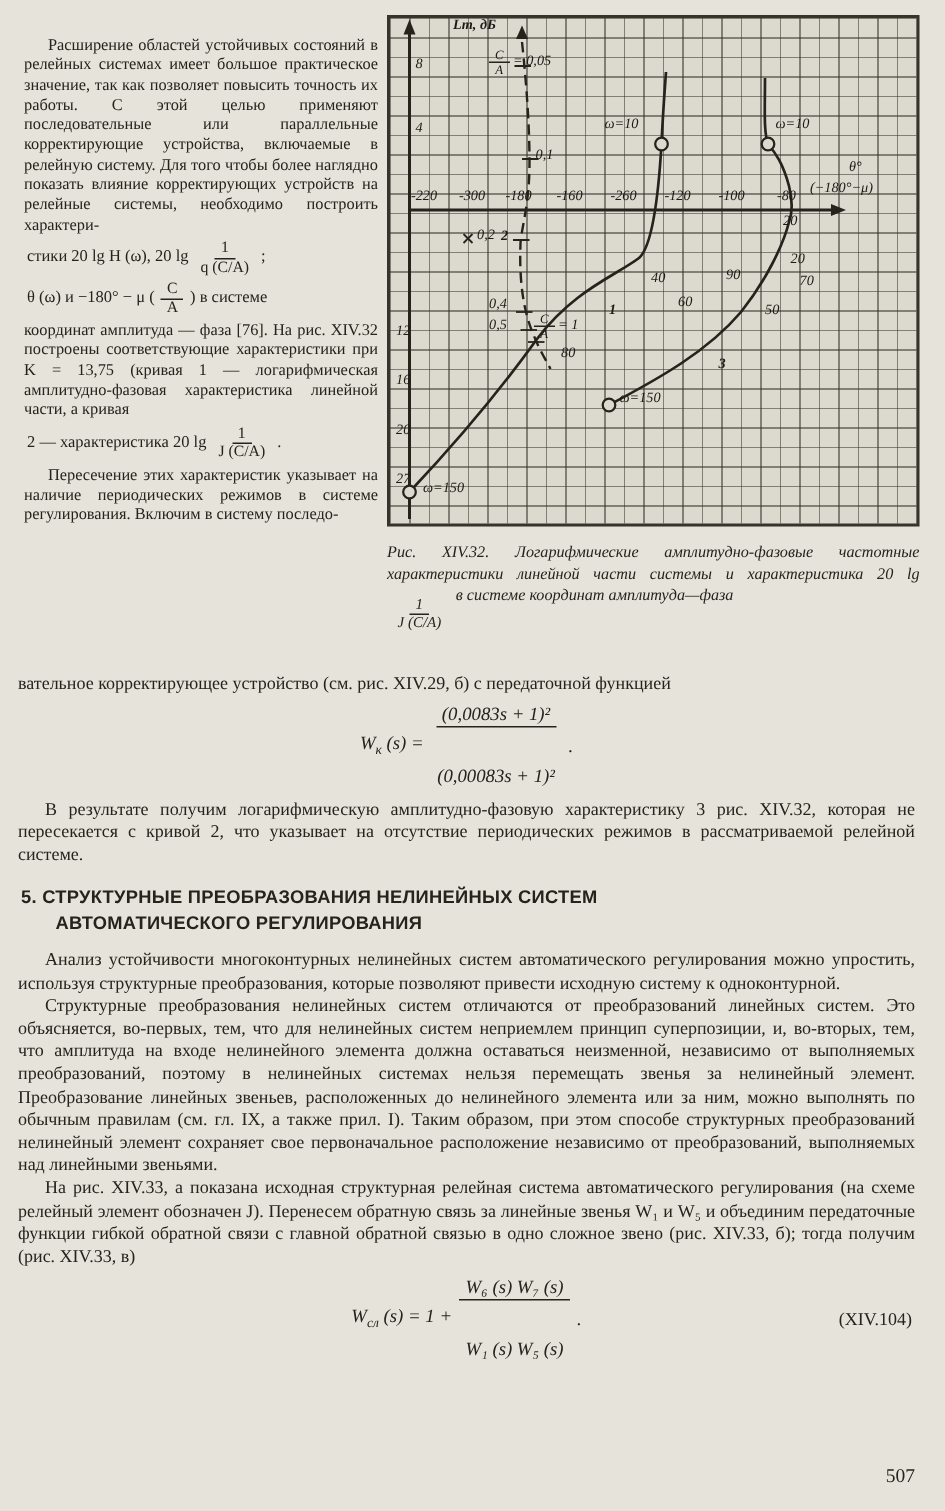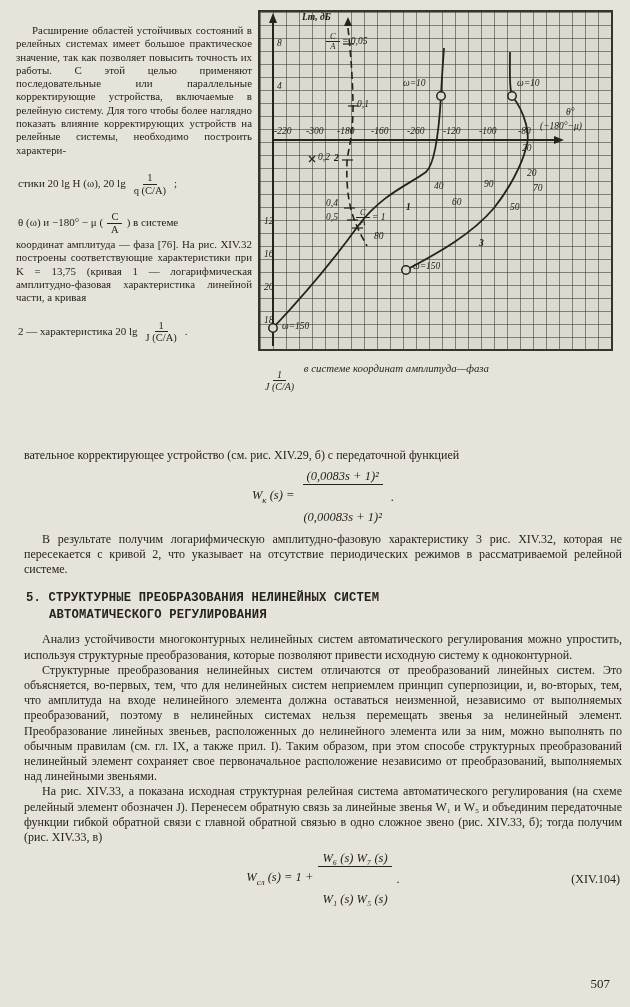--- a/index.html
+++ b/index.html
@@ -12,21 +12,21 @@
     overflow:hidden;
   }
   
   .col-left {
     position:absolute; left:16px; top:24px; width:236px;
     font-size:10.9px; line-height:13.3px; text-align:justify;
   }
   .col-left p { text-indent:16px; }
   .mathline {
     display:flex; align-items:center; justify-content:flex-start;
-    gap:4px; margin:15px 0 3px 2px; font-size:11px; white-space:nowrap;
+    gap:4px; margin:3px 0 3px 2px; font-size:11px; white-space:nowrap;
   }
   .frac { display:inline-flex; flex-direction:column; align-items:center;
           vertical-align:middle; line-height:1.1; font-size:10.5px; }
   .frac .fn { padding:0 4px; border-bottom:1px solid #26231d; }
   .frac .fd { padding:0 4px; }
   .frac.tiny { font-size:8.5px; line-height:1.05; }
   .frac.big { font-size:12.5px;gap:26px; }
   
   .fig { position:absolute; left:258px; top:10px; width:355px; height:341px; }
   .plot {
@@ -44,33 +44,33 @@
   }
   .cl .frac { font-style:italic; }
   
   .caption {
     position:absolute; left:258px; top:361px; width:355px;
     font-size:10.8px; font-style:italic; line-height:14.5px; text-align:justify;
   }
   .caption .frac { font-size:10px; margin:0 3px; vertical-align:-6px; }
   
   .flow {
-    position:absolute; left:24px; top:448px; width:598px;
+    position:absolute; left:12px; top:448px; width:598px;
     font-size:12px; line-height:15.2px; text-align:justify;
   }
   .flow p { text-indent:18px; }
   .flow p.noind { text-indent:0; }
   .formula {
     position:relative; display:flex; justify-content:center;
     align-items:center; gap:5px; margin:7px 0; font-size:12.5px; font-style:italic;
   }
   .formula sub { font-size:9px; font-style:italic; }
   .formula .tag { position:absolute; right:2px; font-style:normal; font-size:12px; }
   .heading {
-    font-family:Liberation Mono, monospace; font-weight:bold;
+    font-family:Liberation Sans, sans-serif; font-weight:bold;
     font-size:12.2px; line-height:16.5px; margin:13px 0 9px 2px; letter-spacing:.2px;
   }
   .heading .h2line { padding-left:23px; }
   .page-num { position:absolute; right:20px; top:976px; font-size:13px; }
 </style>
 </head>
 <body>
 
 <div>
 
@@ -94,20 +94,21 @@
     </div>
     <p style="text-indent:0">координат амплитуда — фаза [76]. На рис. XIV.32 построены соответствующие характеристики при K = 13,75 (кривая 1 — логарифмическая амплитудно-фазовая характеристика линейной части, а кривая</p>
     <div class="mathline">
       <span>2 — характеристика 20 lg</span>
       <span class="frac">
         <span class="fn">1</span>
         <span class="fd">J (C/A)</span>
       </span>
       <span>.</span>
     </div>
+    <p>Пересечение этих характеристик указывает на наличие периодических режимов в системе регулирования. Включим в систему последо-</p>
   </div>
 
   <div class="fig">
     <div class="plot">
       <svg width="355" height="341" viewBox="0 0 355 341">
 
         <line x1="13" y1="8" x2="13" y2="334" stroke="#26231d" stroke-width="2"></line>
         <path d="M13,1 L9,11 L17,11 Z" fill="#26231d"></path>
         <line x1="13" y1="128" x2="297" y2="128" stroke="#26231d" stroke-width="2"></line>
         <path d="M304,128 L294,124 L294,132 Z" fill="#26231d"></path>
@@ -148,21 +149,21 @@
       <div class="cl" style="left:147px;top:114px">-260</div>
       <div class="cl" style="left:183px;top:114px">-120</div>
       <div class="cl" style="left:219px;top:114px">-100</div>
       <div class="cl" style="left:258px;top:114px">-80</div>
 
       <div class="cl" style="left:17px;top:26px">8</div>
       <div class="cl" style="left:17px;top:69px">4</div>
       <div class="cl" style="left:4px;top:204px">12</div>
       <div class="cl" style="left:4px;top:237px">16</div>
       <div class="cl" style="left:4px;top:270px">20</div>
-      <div class="cl" style="left:4px;top:303px">18</div>
+      <div class="cl" style="left:4px;top:303px">27</div>
 
       <div class="cl" style="left:66px;top:20px">
         <span class="frac tiny">
             <span class="fn">C</span>
             <span class="fd">A</span>
           </span>
         <span>= 0,05</span>
       </div>
       <div class="cl" style="left:97px;top:87px">0,1</div>
       <div class="cl" style="left:58px;top:140px">0,2</div>
@@ -190,20 +191,21 @@
       <div class="cl" style="left:262px;top:131px">20</div>
 
       <div class="cl" style="left:143px;top:66px">ω=10</div>
       <div class="cl" style="left:257px;top:66px">ω=10</div>
       <div class="cl" style="left:22px;top:309px">ω=150</div>
       <div class="cl" style="left:153px;top:249px">ω=150</div>
     </div>
   </div>
 
   <div class="caption">
+    <span>Рис. XIV.32. Логарифмические амплитудно-фазовые частотные характеристики линейной части системы и характеристика 20 lg</span>
     <span class="frac">
         <span class="fn">1</span>
         <span class="fd">J (C/A)</span>
       </span>
     <span>в системе координат амплитуда—фаза</span>
   </div>
 
   <div class="flow">
     <p class="noind">вательное корректирующее устройство (см. рис. XIV.29, б) с передаточной функцией</p>
 

